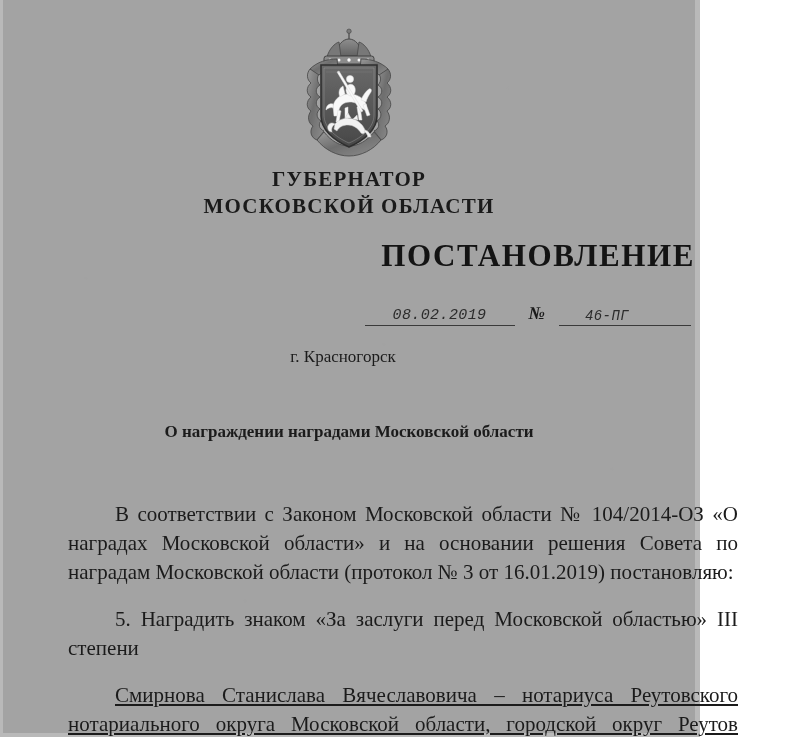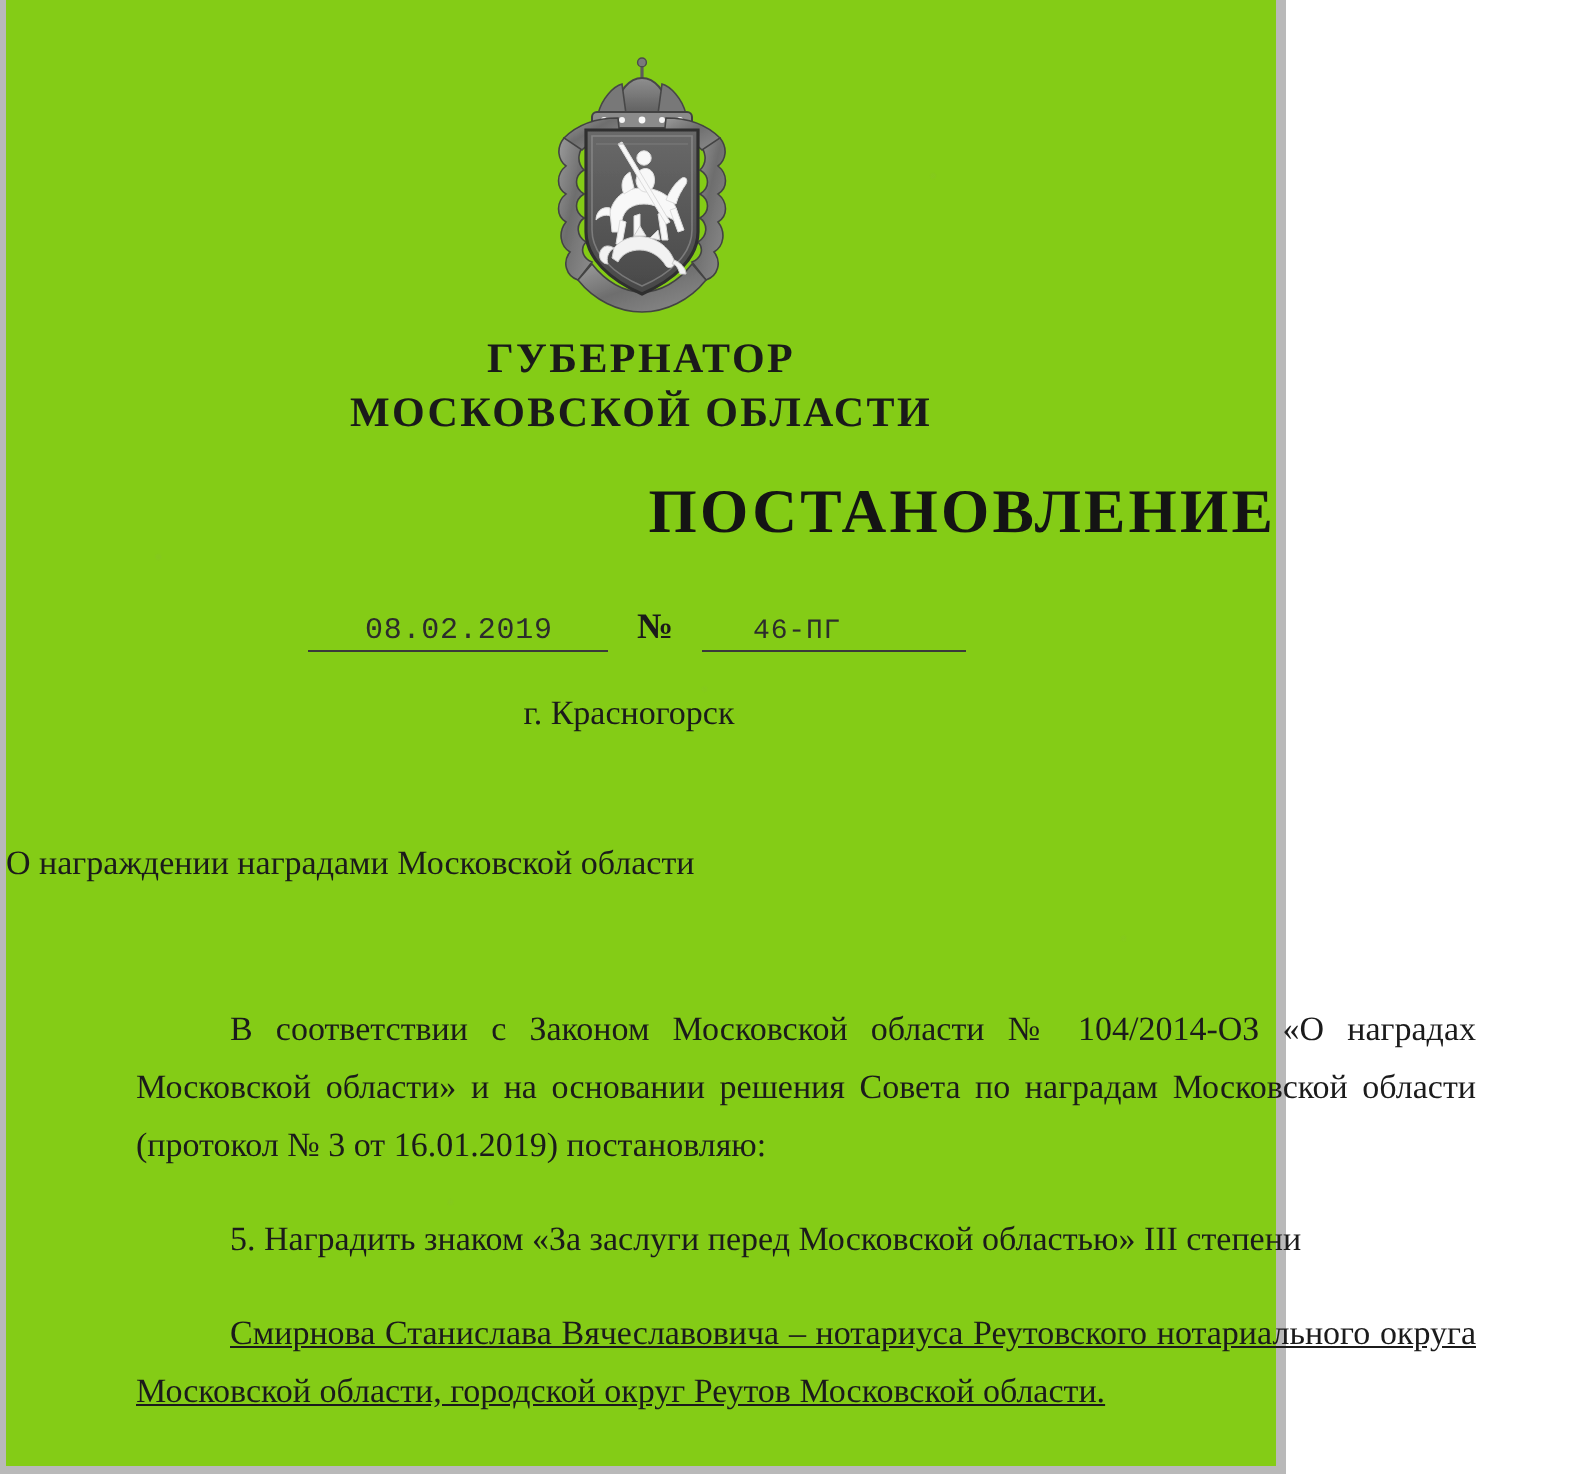--- a/index.html
+++ b/index.html
@@ -12,23 +12,23 @@
     width: 795px;
     height: 737px;
     overflow: hidden;
     font-family: "Liberation Serif", "DejaVu Serif", serif;
     color: #1b1b1b;
   }
 
   
   .scan-page {
     position: relative;
-    width: 643px;
+    width: 700px;
     height: 737px;
-    background: #84cc16;
+    background: #a3a3a3;
     box-sizing: border-box;
     border-left: 3px solid #b9b9b9;
     border-right: 5px solid #b9b9b9;
     border-bottom: 4px solid #b9b9b9;
     border-top: 0;
   }
   .scan-noise {
     position: absolute;
     inset: 0;
     pointer-events: none;
@@ -82,24 +82,25 @@
     color: #141414;
   }
 
   
   .regline {
     position: absolute;
     top: 303px;
     left: 0;
     right: 4px;
     display: flex;
-    justify-content: center;
+    justify-content: flex-end;
     align-items: flex-end;
     gap: 14px;
     font-size: 16px;
+    font-style: italic;
   }
   .rule {
     border-bottom: 1.4px solid #3a3a3a;
     text-align: center;
     padding-bottom: 1px;
   }
   .rule-date {
     width: 150px;
     font-family: "Liberation Mono", "DejaVu Sans Mono", monospace;
     font-size: 15px;
@@ -133,34 +134,35 @@
     font-size: 17px;
     color: #1b1b1b;
   }
 
   
   .subject {
     position: absolute;
     top: 422px;
     left: 0;
     right: 0;
-    text-align: left;
+    text-align: center;
     font-size: 17px;
     color: #1b1b1b;
+    font-weight: bold;
   }
 
   
   .body-block {
     position: absolute;
     top: 500px;
     left: 65px;
     width: 670px;
   }
   .para {
-    font-size: 17px;
+    font-size: 21px;
     line-height: 29px;
     text-align: justify;
     text-justify: inter-word;
     text-indent: 47px;
     margin: 0;
     color: #1b1b1b;
   }
   .para + .para {
     margin-top: 18px;
   }

